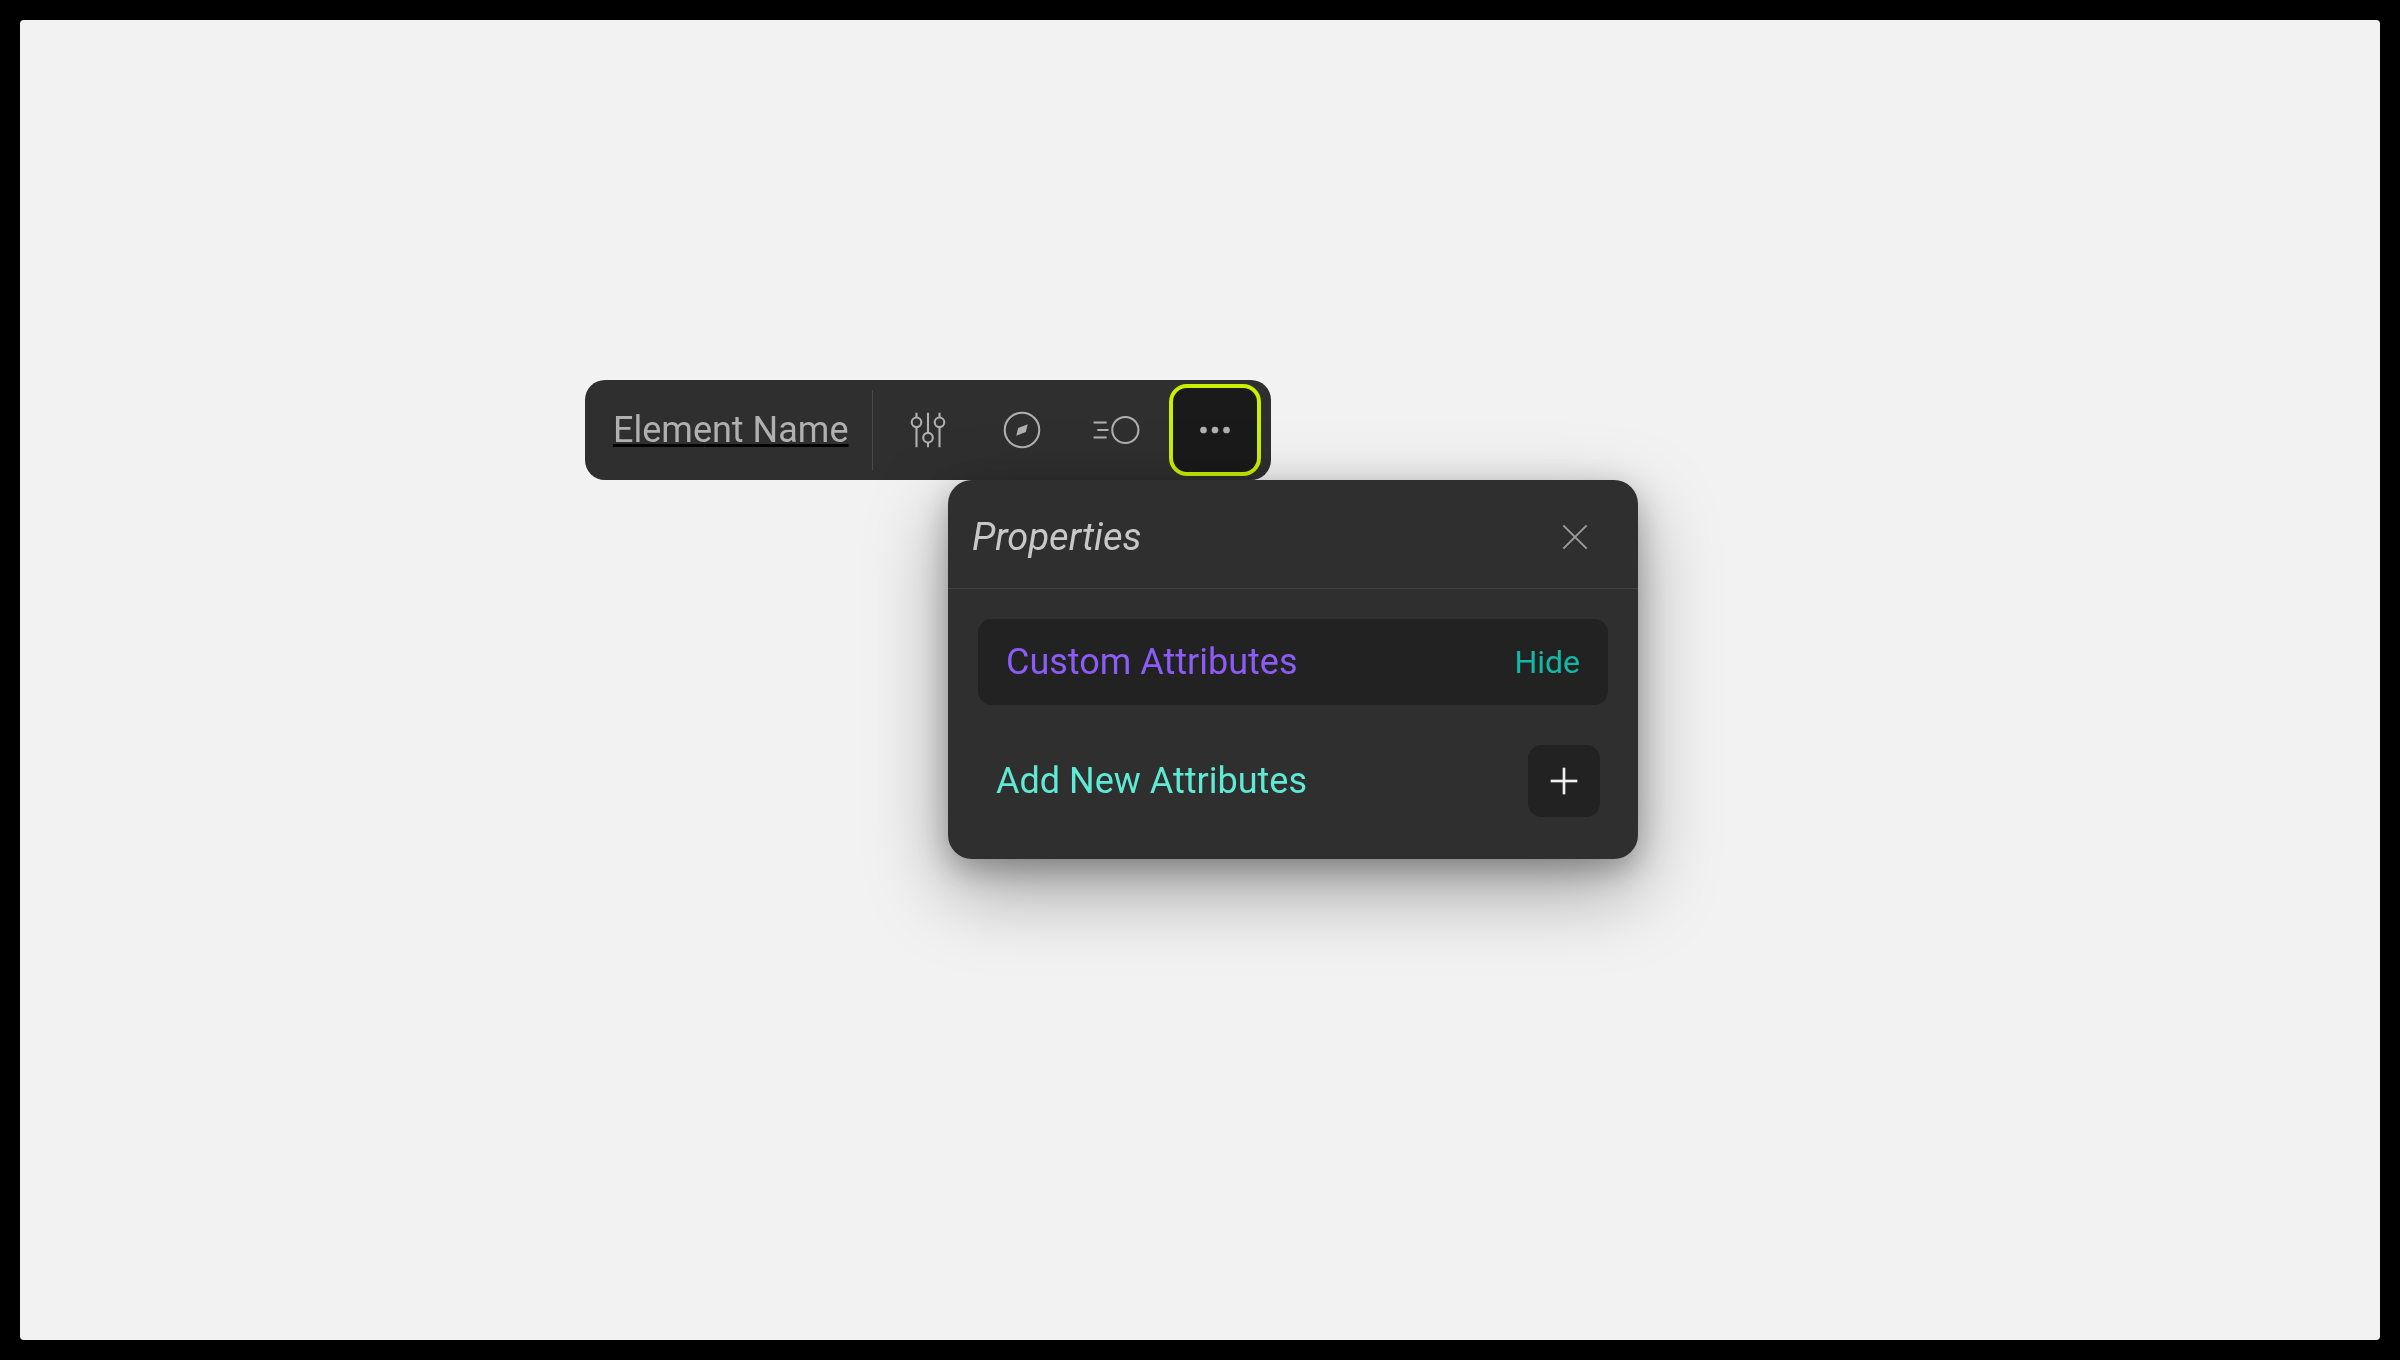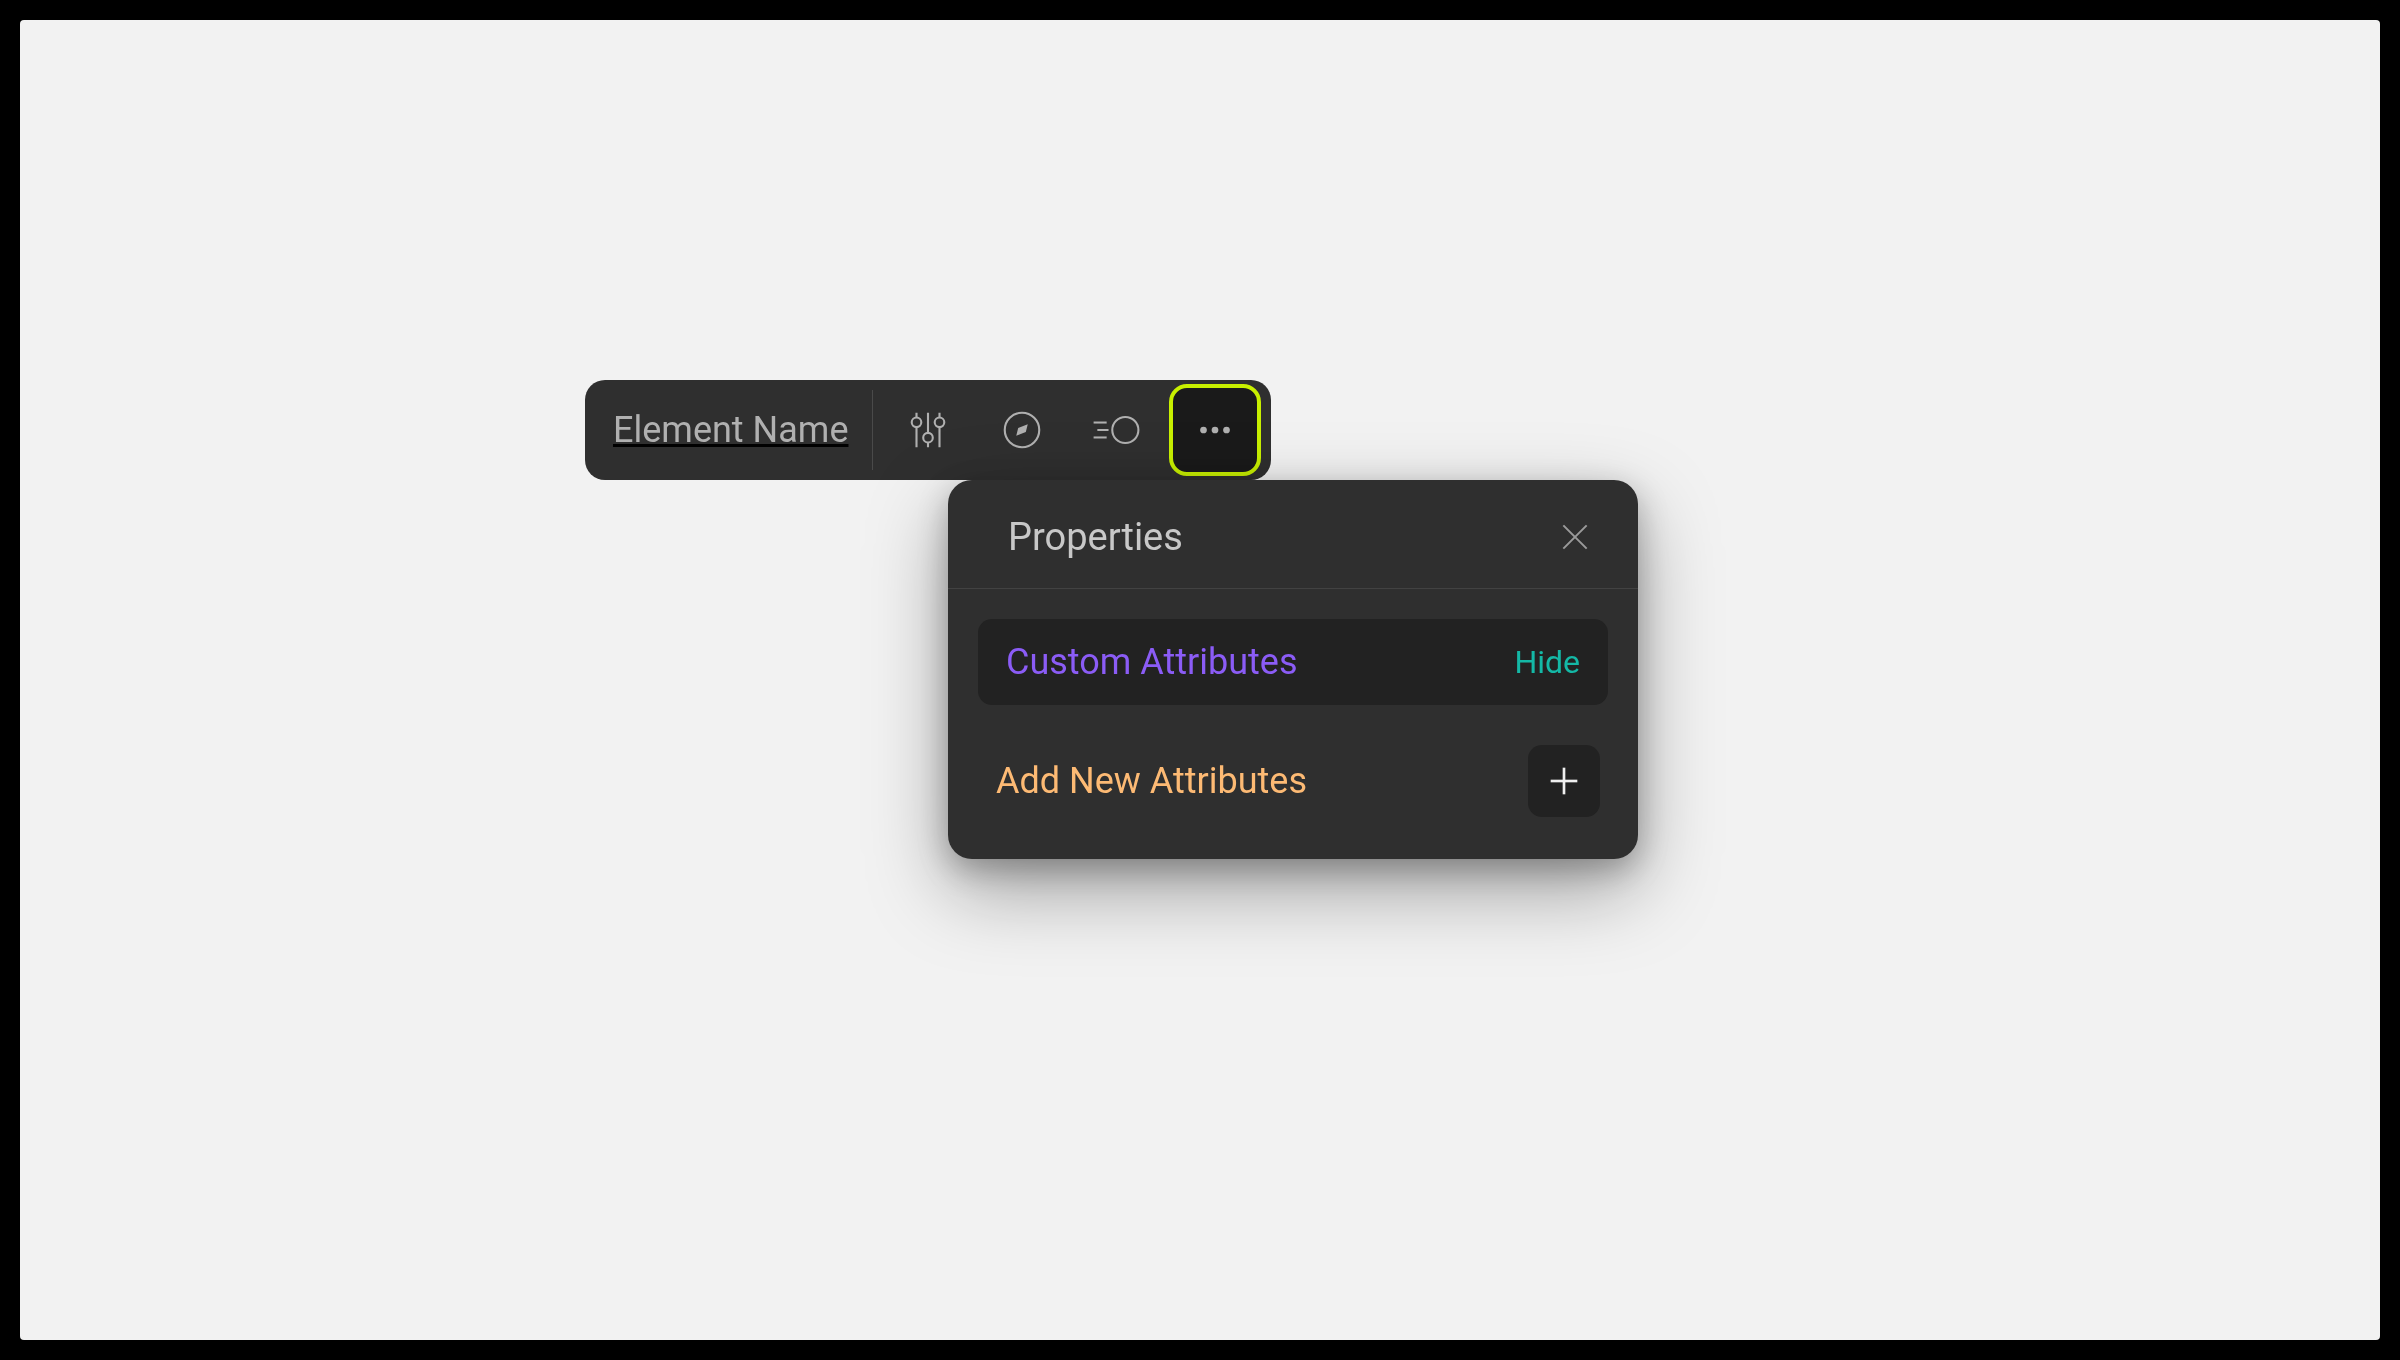--- a/index.html
+++ b/index.html
@@ -83,22 +83,23 @@
       width: 690px;
       background: #2f2f2f;
       border-radius: 24px;
       box-shadow: 0 30px 80px rgba(0,0,0,0.35), 0 10px 30px rgba(0,0,0,0.25);
       overflow: hidden;
     }
     .popover-header {
       display: flex;
       align-items: center;
       justify-content: space-between;
-      padding: 30px 36px 24px 60px;
+      padding: 30px 36px 24px 24px;
       border-bottom: 1px solid #424242;
+      font-style: italic;
     }
     .popover-title {
       color: #c8c8c8;
       font-size: 38px;
       font-weight: 400;
     }
     .close-btn {
       width: 54px;
       height: 54px;
       display: flex;
@@ -135,21 +136,21 @@
       font-weight: 400;
       cursor: pointer;
     }
     .row-add {
       display: flex;
       align-items: center;
       justify-content: space-between;
       padding: 40px 8px 0 18px;
     }
     .row-add-label {
-      color: #fdba74;
+      color: #5eead4;
       font-size: 36px;
       font-weight: 400;
     }
     .plus-btn {
       width: 72px;
       height: 72px;
       background: #222222;
       border-radius: 14px;
       display: flex;
       align-items: center;

